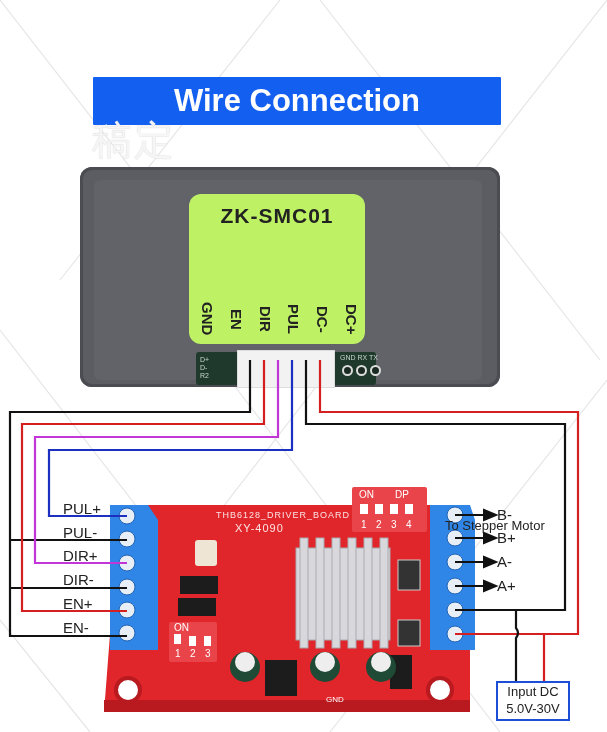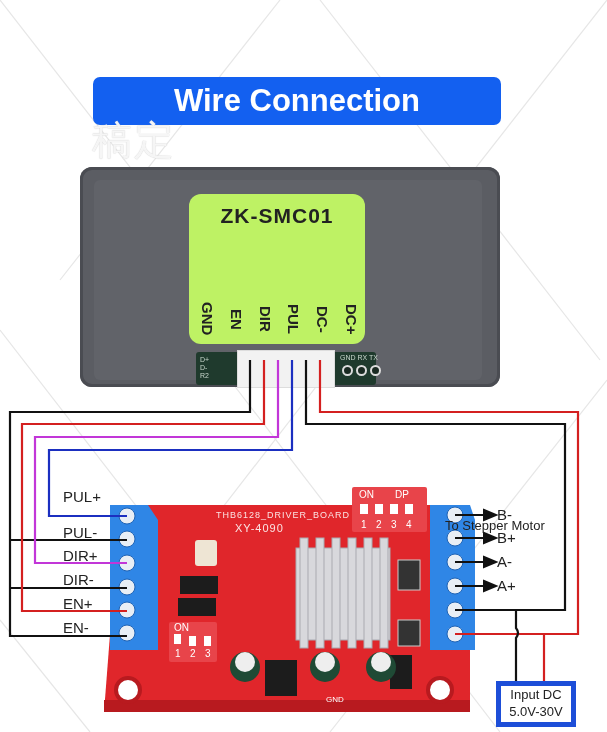--- a/index.html
+++ b/index.html
@@ -1,20 +1,20 @@
 <!DOCTYPE html>
 <html><head>
 <meta charset="utf-8">
 <style>
   html, body { margin: 0; padding: 0; background: #ffffff; }
   body { width: 607px; height: 732px; position: relative; overflow: hidden;
          font-family: "Liberation Sans", sans-serif; }
   svg { position: absolute; left: 0; top: 0; }
   .title-banner { position: absolute; left: 93px; top: 77px; width: 408px; height: 48px;
-    background: #1360f0; border-radius: 7px; color: #fff; font-weight: bold; font-size: 31px;
+    background: #1360f0; border-radius: 1px; color: #fff; font-weight: bold; font-size: 31px;
     text-align: center; line-height: 48px; }
   .wm { position: absolute; left: 92px; top: 113px; font-size: 40px; color: rgba(255,255,255,0.85);
     font-family: "DejaVu Sans", sans-serif; letter-spacing: 2px;
     text-shadow: 0 0 1px #bbb; }
   .module { position: absolute; left: 80px; top: 167px; width: 420px; height: 220px;
     background: #5b5d63; border-radius: 12px; box-shadow: inset 0 0 0 3px #4a4c52; }
   .module-inner { position: absolute; left: 14px; top: 13px; width: 388px; height: 200px;
     background: #616369; border-radius: 6px; }
   .label-card { position: absolute; left: 189px; top: 194px; width: 176px; height: 150px;
     background: #bef264; border-radius: 12px; text-align: center; }
@@ -25,21 +25,21 @@
   .pin-label { writing-mode: vertical-rl; font-weight: bold; font-size: 15px; color: #222;
     width: 24px; line-height: 24px; letter-spacing: 0px; }
   .pcb-strip { position: absolute; left: 196px; top: 352px; width: 180px; height: 33px;
     background: #1f3a2d; border-radius: 3px; }
   .connector { position: absolute; left: 237px; top: 350px; width: 96px; height: 36px;
     background: #f2f2f2; border: 1px solid #ddd; }
   .pcb-text { position: absolute; font-size: 7px; color: #c8d6cc; }
   .lbl { position: absolute; font-size: 15px; color: #222; }
   .motor-title { position: absolute; left: 445px; top: 486px; font-size: 13px; color: #222; margin-top: 32px; }
   .input-box { position: absolute; left: 496px; top: 681px; width: 70px; height: 36px;
-    border: 5px solid #1d4ed8; background: #fff; font-size: 13px; text-align: center; line-height: 17px; color:#222; }
+    border: 2px solid #1d4ed8; background: #fff; font-size: 13px; text-align: center; line-height: 17px; color:#222; }
   .board-text { position: absolute; color: #fbe3e3; font-size: 9px; letter-spacing: 1px; }
   .board-text2 { position: absolute; color: #fbe3e3; font-size: 11px; letter-spacing: 1px; }
   .dip-label { position: absolute; color: #fff; font-size: 10px; }
 </style>
 </head>
 <body>
 
 <svg width="607" height="732">
   <g stroke="#e6e6e6" stroke-width="1.2" fill="none">
     <line x1="0" y1="0" x2="210" y2="270"></line>
@@ -185,21 +185,21 @@
 <span class="dip-label" style="left:361px;top:519px">1</span>
 <span class="dip-label" style="left:376px;top:519px">2</span>
 <span class="dip-label" style="left:391px;top:519px">3</span>
 <span class="dip-label" style="left:406px;top:519px">4</span>
 <span class="dip-label" style="left:174px;top:622px">ON</span>
 <span class="dip-label" style="left:175px;top:648px">1</span>
 <span class="dip-label" style="left:190px;top:648px">2</span>
 <span class="dip-label" style="left:205px;top:648px">3</span>
 <span class="dip-label" style="left:326px;top:695px;font-size:8px">GND</span>
 
-<span class="lbl" style="left:63px;top:488px">PUL+</span>
+<span class="lbl" style="left:63px;top:500px">PUL+</span>
 <span class="lbl" style="left:63px;top:524px">PUL-</span>
 <span class="lbl" style="left:63px;top:547px">DIR+</span>
 <span class="lbl" style="left:63px;top:571px">DIR-</span>
 <span class="lbl" style="left:63px;top:595px">EN+</span>
 <span class="lbl" style="left:63px;top:619px">EN-</span>
 
 <span class="motor-title">To Stepper Motor</span>
 <span class="lbl" style="left:497px;top:506px">B-</span>
 <span class="lbl" style="left:497px;top:529px">B+</span>
 <span class="lbl" style="left:497px;top:553px">A-</span>

